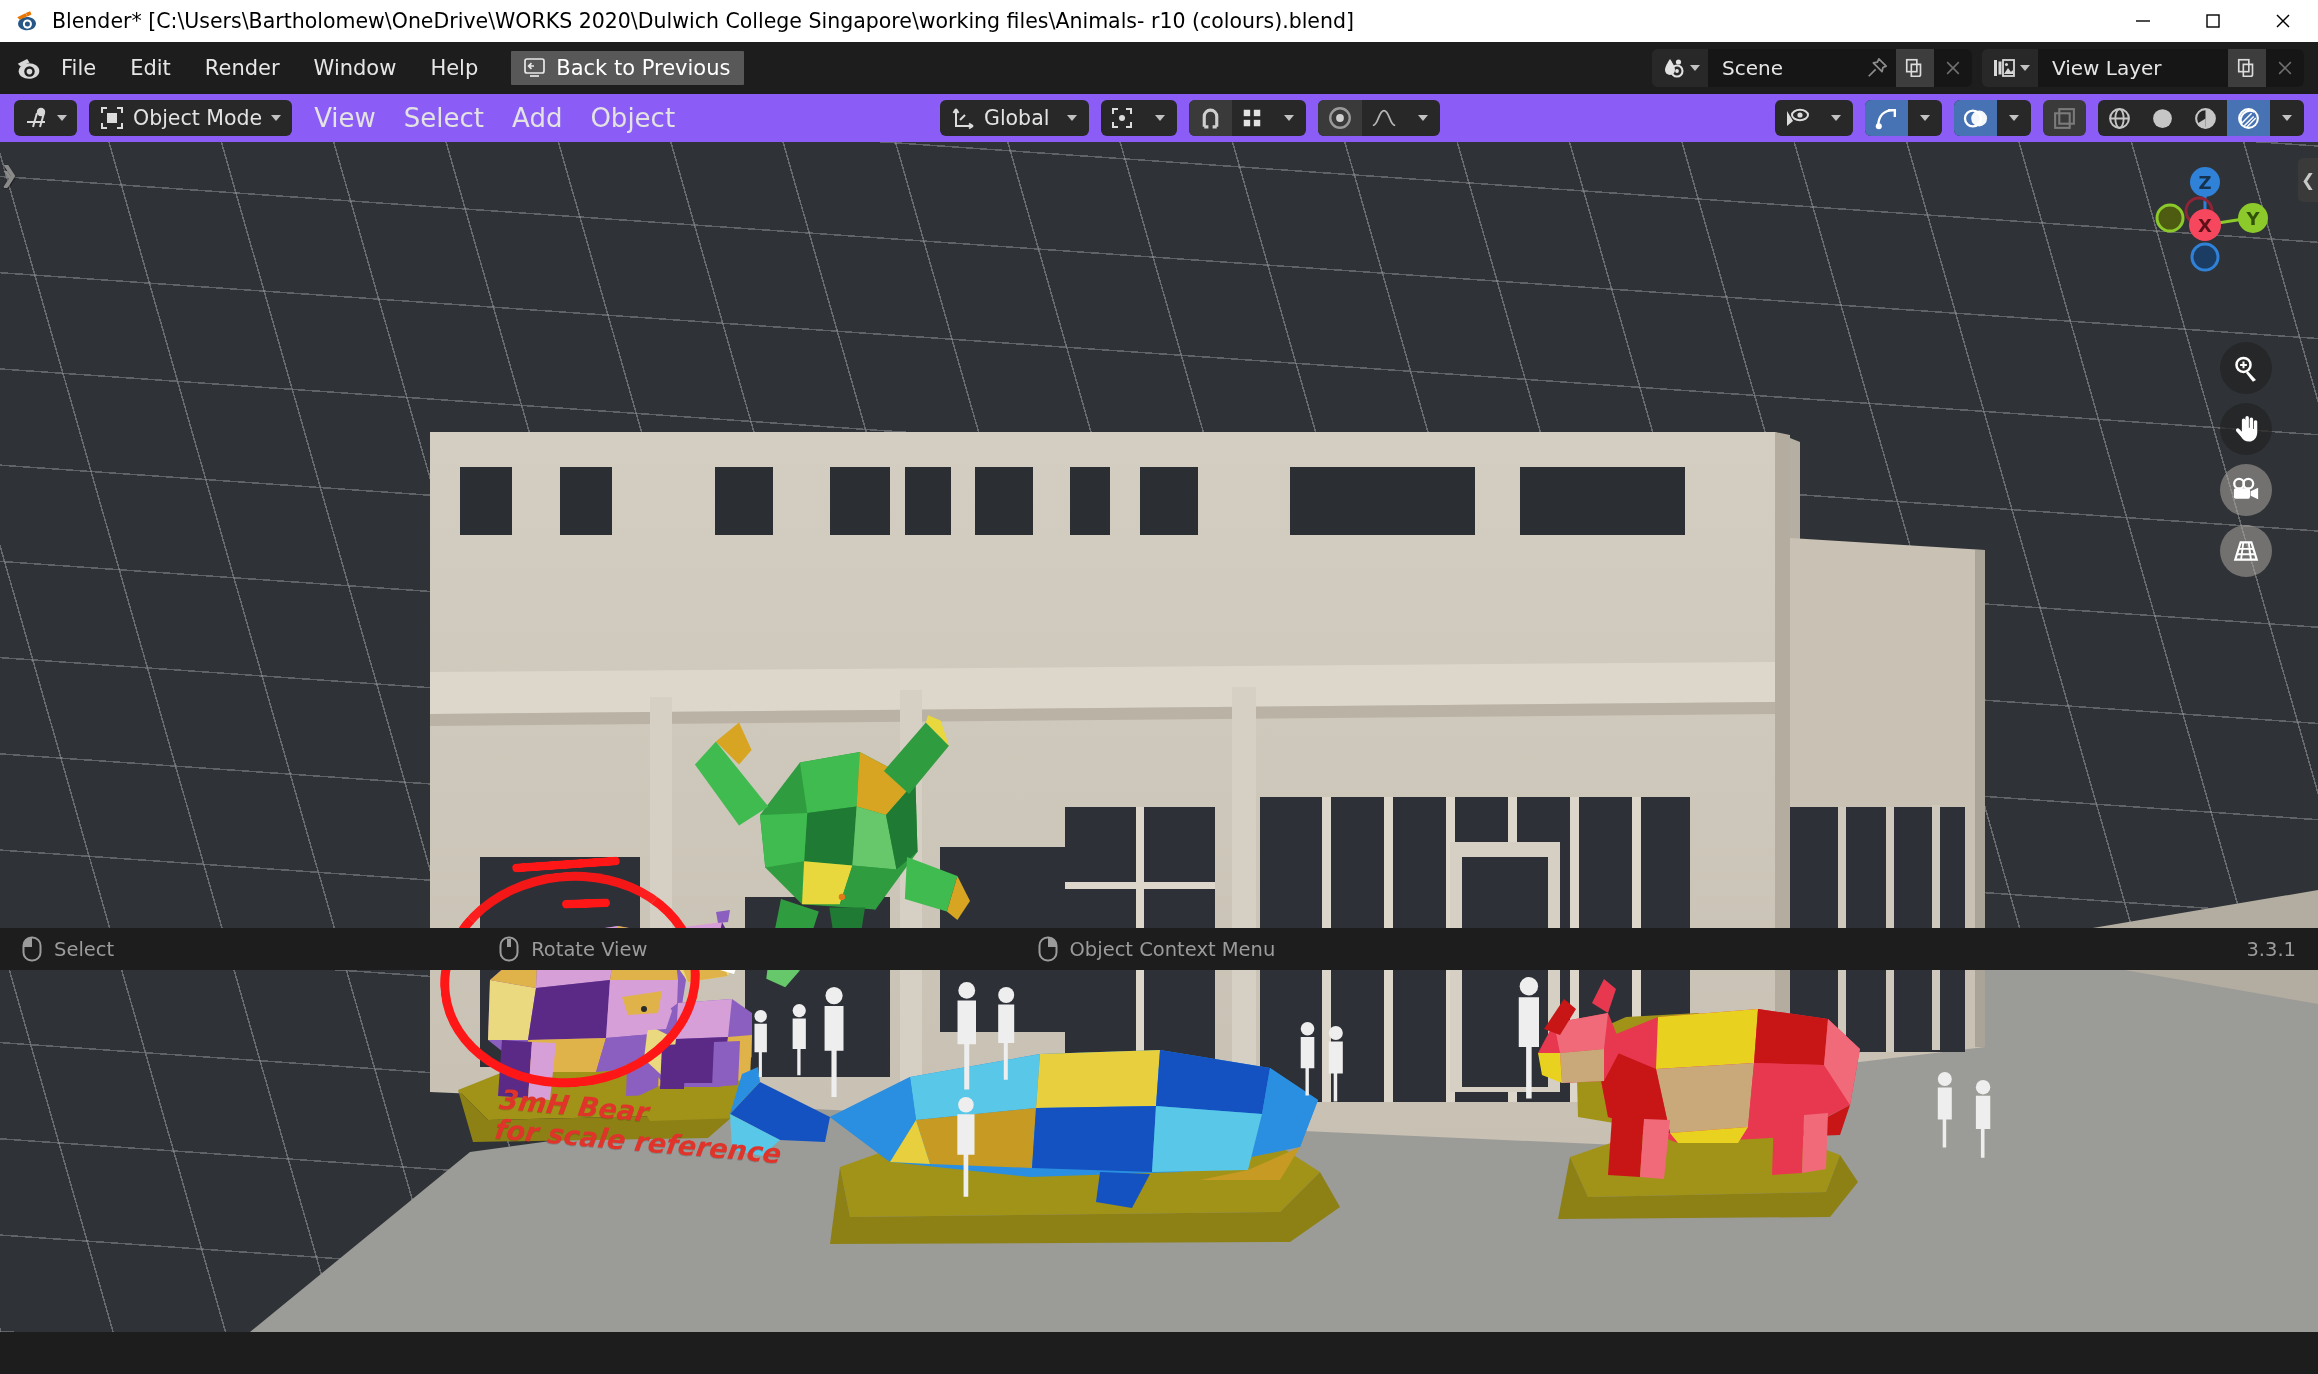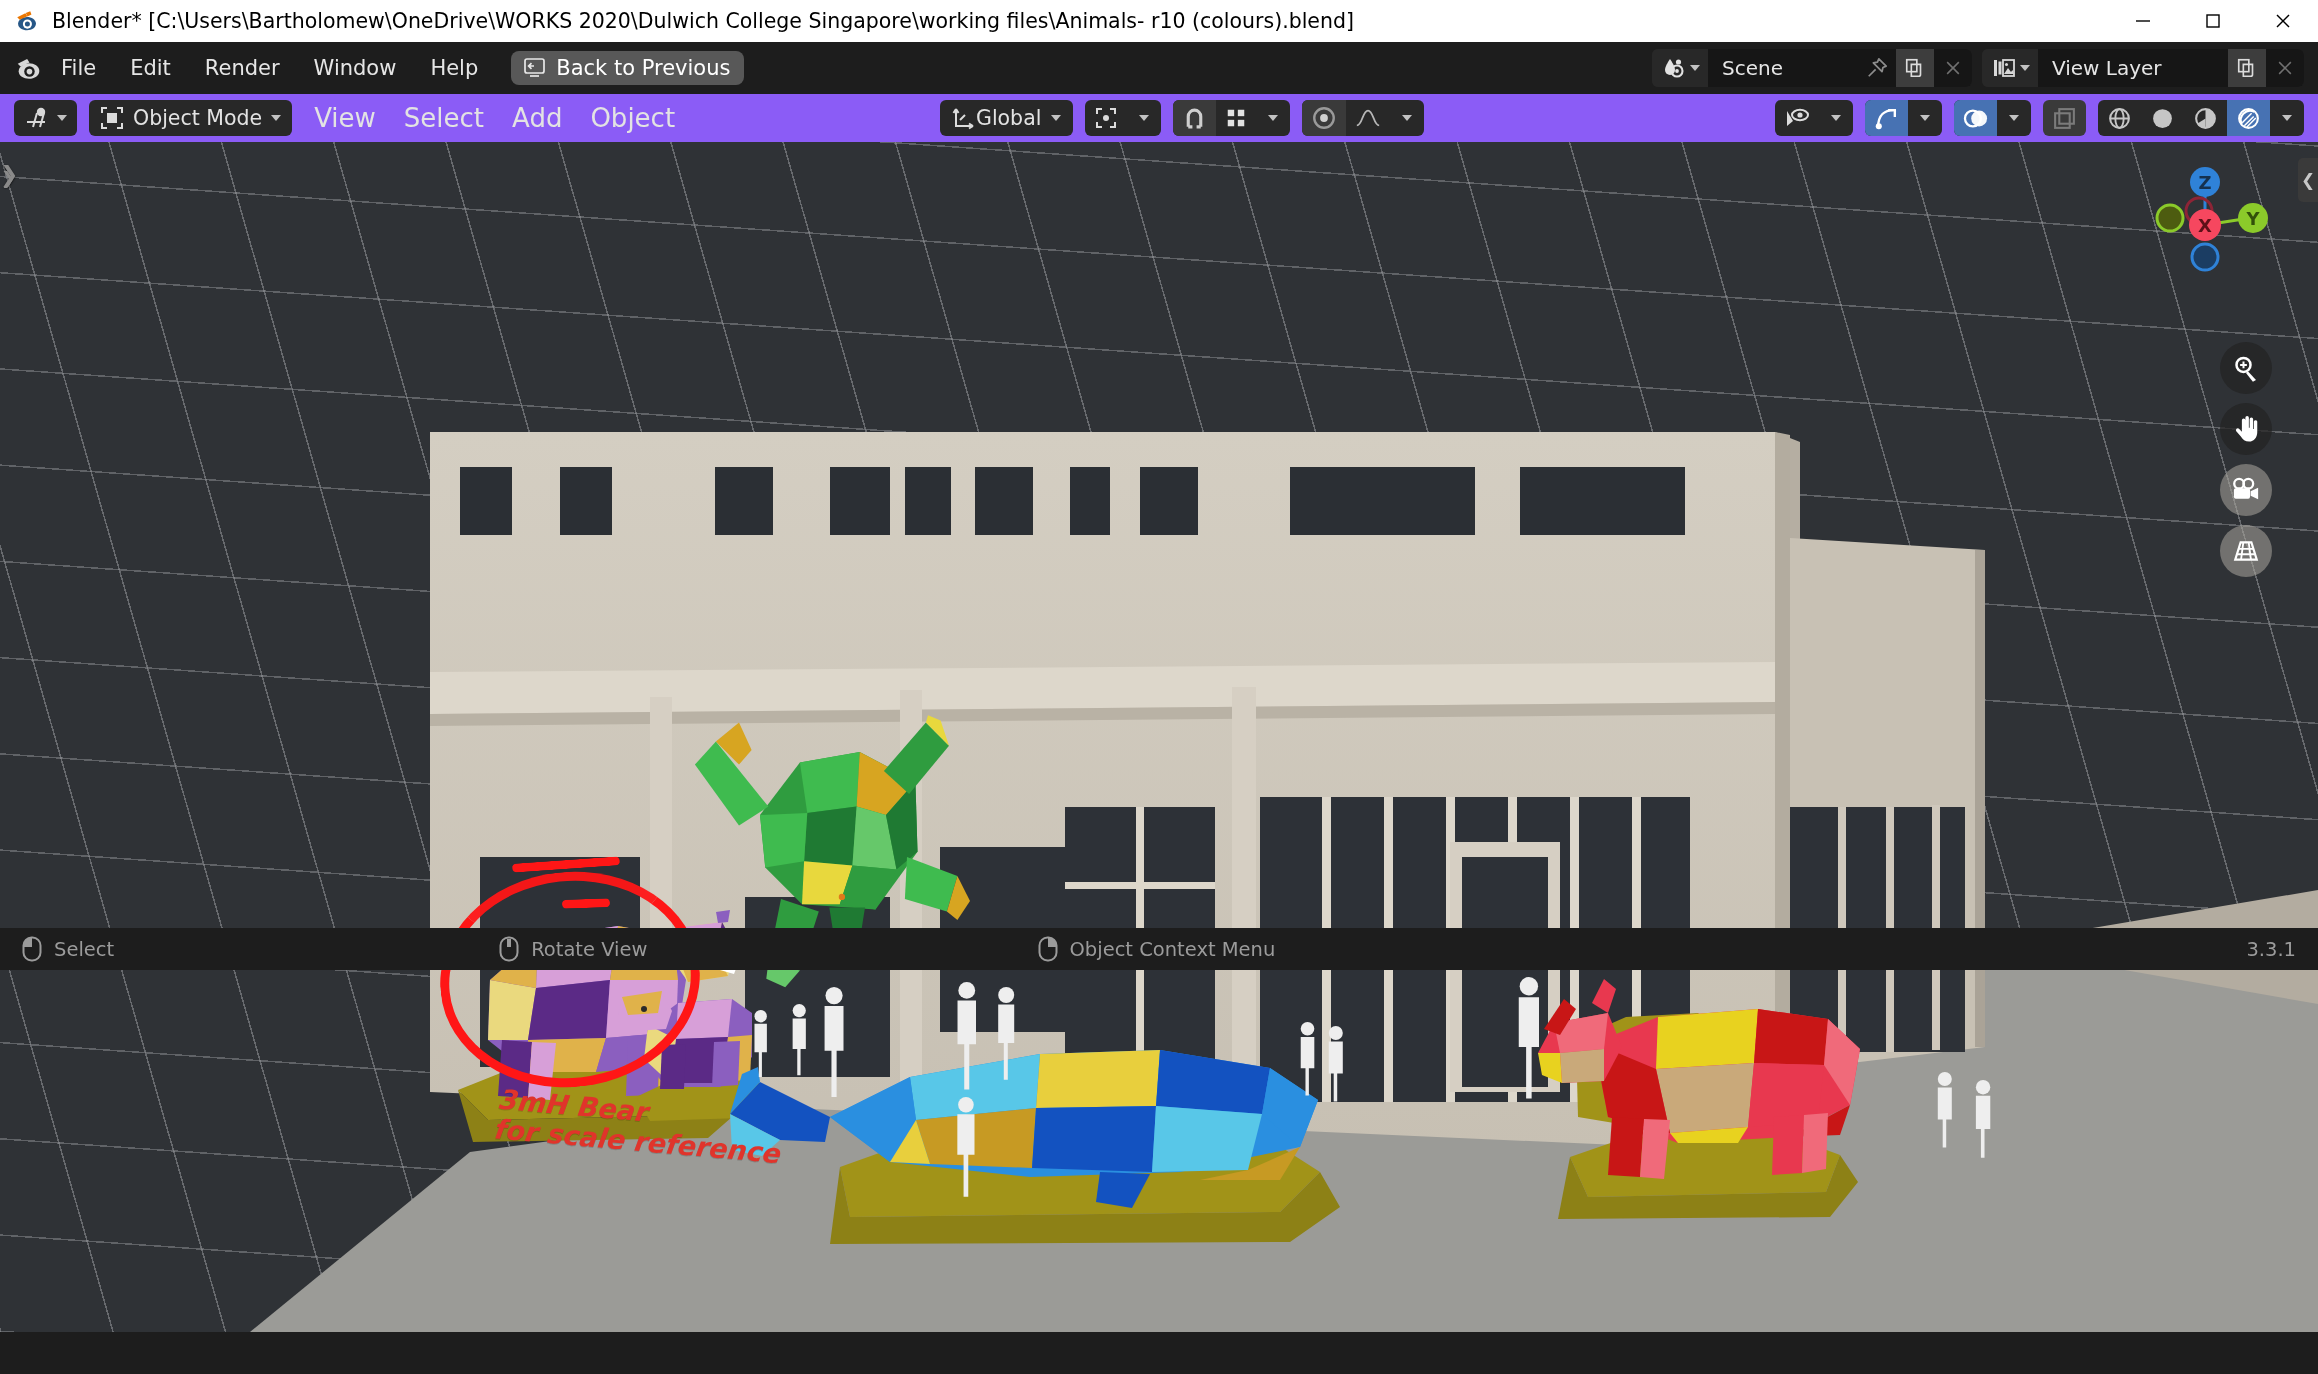--- a/index.html
+++ b/index.html
@@ -33,21 +33,21 @@
     position: absolute; top: 42px; left: 0; width: 2318px; height: 52px;
     background: #1d1d1d; display: flex; align-items: center;
   }
   .blender-logo { margin-left: 14px; width: 30px; height: 30px; }
   .menu-item {
     color: #e6e6e6; font-size: 21px; padding: 4px 15px; margin: 0 2px;
     white-space: nowrap; border-radius: 4px;
   }
   .back-prev {
     display: flex; align-items: center; gap: 9px;
-    background: #585858; border-radius: 8px;
+    background: #585858; border-radius: 1px;
     padding: 5px 14px 5px 10px; margin-left: 16px;
     color: #ffffff; font-size: 21px; white-space: nowrap;
   }
   .topbar-right {
     margin-left: auto; display: flex; align-items: center; gap: 10px;
     padding-right: 14px;
   }
   .id-block {
     display: flex; align-items: center; height: 38px;
     background: #282828; border-radius: 6px; overflow: hidden;
@@ -87,21 +87,21 @@
   .grp {
     display: flex; align-items: center; background: #282828;
     border-radius: 6px; height: 36px; overflow: hidden;
   }
   .grp .cell {
     height: 36px; display: flex; align-items: center; justify-content: center;
     padding: 0 9px; min-width: 34px;
   }
   .grp .cell.on { background: #4772b3; }
   .grp .cell.semi { background: #3a3a3a; }
-  .grp .cell.txt { color: #e3e3e3; font-size: 20.5px; padding: 0 12px; }
+  .grp .cell.txt { color: #e3e3e3; font-size: 20.5px; padding: 0 12px; gap: 8px; }
   .vp-center { position: absolute; left: 940px; display: flex; align-items: center; gap: 12px; }
   .vp-right { position: absolute; right: 14px; display: flex; align-items: center; gap: 12px; }
 
   
   .viewport {
     position: absolute; top: 142px; left: 0; width: 2318px; height: 1190px;
     background: #2b2e33; overflow: hidden;
   }
   .grid-floor {
     position: absolute; inset: 0;

